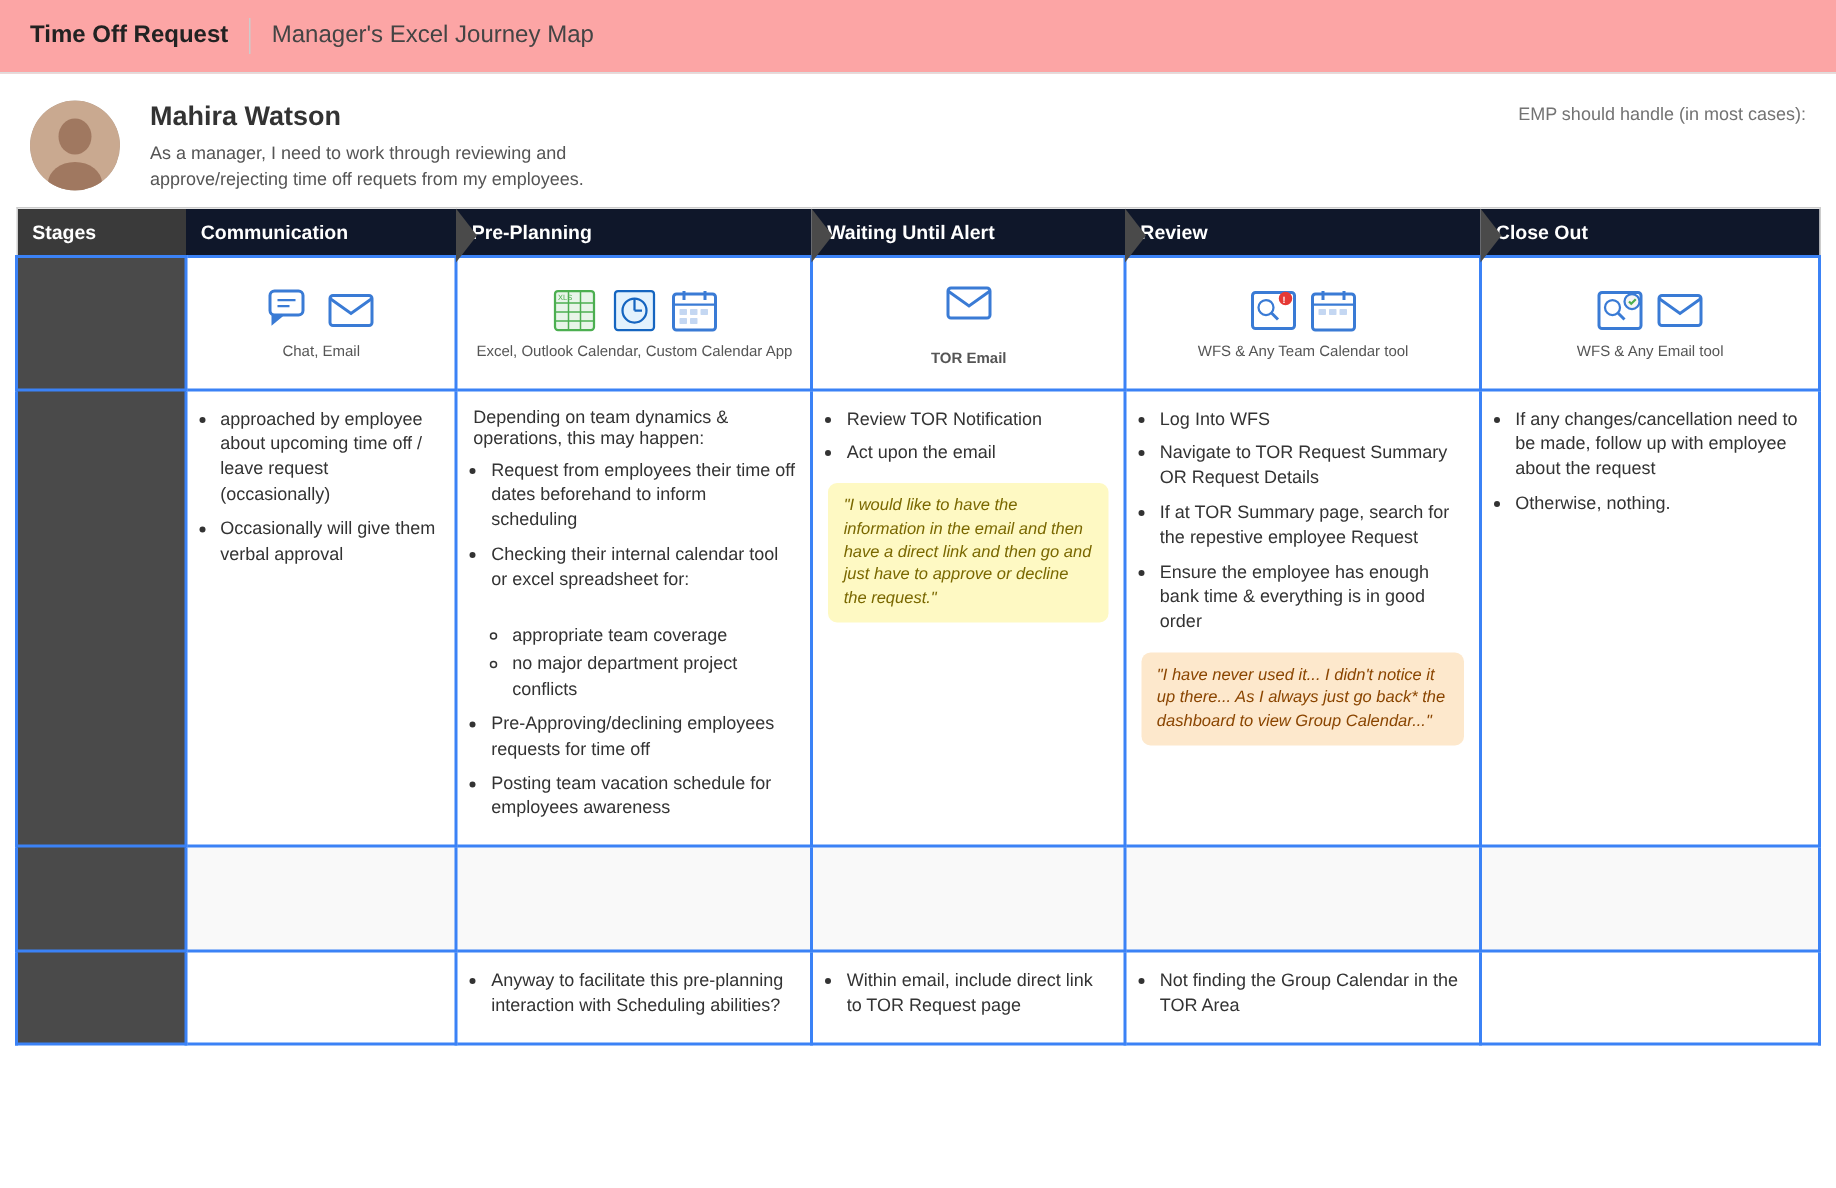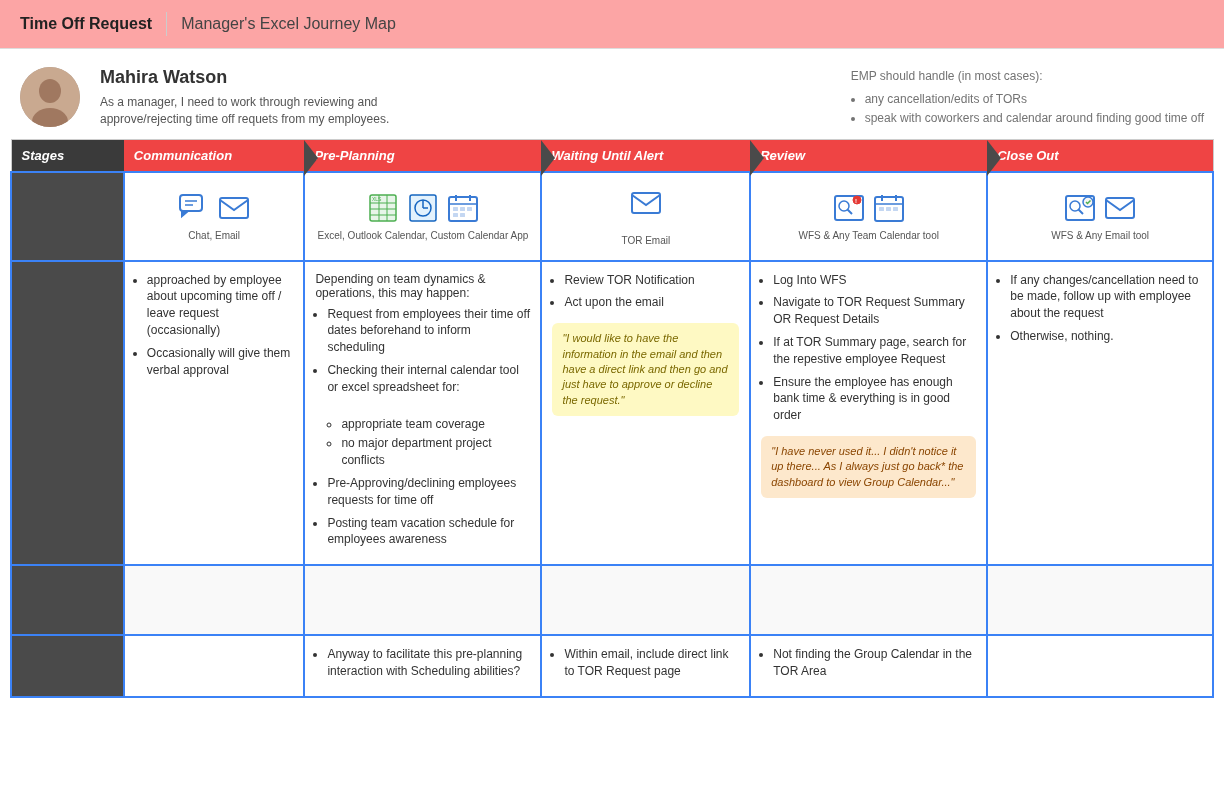--- a/index.html
+++ b/index.html
@@ -20,21 +20,21 @@
     .profile-desc { font-size: 12px; color: #555; max-width: 300px; line-height: 1.4; }
     .emp-notes { margin-left: 80px; font-size: 12px; color: #737373; line-height: 1.6; }
     .emp-notes-title { font-weight: normal; margin-bottom: 4px; }
     .emp-notes ul { padding-left: 14px; }
 
     
     .journey-wrapper { padding: 0 10px 20px 10px; }
     .journey-table { width: 100%; border-collapse: collapse; border: 1px solid #ccc; }
 
     
-    .stage-header { background: #ef4444; color: #fff; font-style: italic; }
+    .stage-header { background: #0f172a; color: #fff; }
     .stage-header th { padding: 8px 10px; text-align: left; font-size: 13px; font-weight: bold; position: relative; }
     .stage-header th.stages-label { width: 100px; background: #3a3a3a; }
     .stage-cell { position: relative; }
     .stage-arrow { position: absolute; right: -14px; top: 0; width: 0; height: 0; border-top: 18px solid transparent; border-bottom: 18px solid transparent; border-left: 14px solid #4a4a4a; z-index: 10; }
 
     
     .col-stages { width: 100px; }
     .col-comm { width: 160px; }
     .col-pre { width: 210px; }
     .col-wait { width: 185px; }
@@ -82,24 +82,20 @@
       <ellipse cx="30" cy="24" rx="11" ry="12" fill="#a07860"></ellipse>
       <ellipse cx="30" cy="55" rx="18" ry="14" fill="#a07860"></ellipse>
     </svg>
   </div>
   <div class="profile-info">
     <div class="profile-name">Mahira Watson</div>
     <div class="profile-desc">As a manager, I need to work through reviewing and approve/rejecting time off requets from my employees.</div>
   </div>
   <div class="emp-notes">
     <div class="emp-notes-title">EMP should handle (in most cases):</div>
-    <ul>
-      <li>any cancellation/edits of TORs</li>
-      <li>speak with coworkers and calendar around finding good time off</li>
-    </ul>
   </div>
 </div>
 
 <div class="journey-wrapper">
   <table class="journey-table">
 
     <thead>
       <tr class="stage-header">
         <th class="stages-label col-stages">
           <span>Stages</span>
@@ -190,21 +186,21 @@
 
         <td class="icon-cell">
           <div class="icon-group">
             <div class="icon-box">
               <svg class="icon-svg" viewBox="0 0 32 32" fill="none" xmlns="http://www.w3.org/2000/svg">
                 <rect x="2" y="6" width="28" height="20" rx="2" stroke="#3a7bd5" stroke-width="2" fill="none"></rect>
                 <path d="M2 8 L16 18 L30 8" stroke="#3a7bd5" stroke-width="2" fill="none"></path>
               </svg>
             </div>
           </div>
-          <div style="font-size:10px;color:#555;text-align:center;margin-top:16px;">TOR Email</div>
+          <div style="font-size:10px;color:#555;text-align:center;margin-top:16px;font-weight:bold;">TOR Email</div>
         </td>
 
         <td class="icon-cell">
           <div class="icon-group">
             <div class="icon-box">
               <svg class="icon-svg" viewBox="0 0 32 32" fill="none" xmlns="http://www.w3.org/2000/svg">
                 <rect x="2" y="4" width="28" height="24" rx="2" stroke="#3a7bd5" stroke-width="2" fill="none"></rect>
                 <circle cx="11" cy="14" r="5" stroke="#3a7bd5" stroke-width="1.5" fill="none"></circle>
                 <line x1="14.5" y1="17.5" x2="19" y2="22" stroke="#3a7bd5" stroke-width="2"></line>
                 <circle cx="24" cy="8" r="4" fill="#e53935" stroke="#e53935"></circle>

